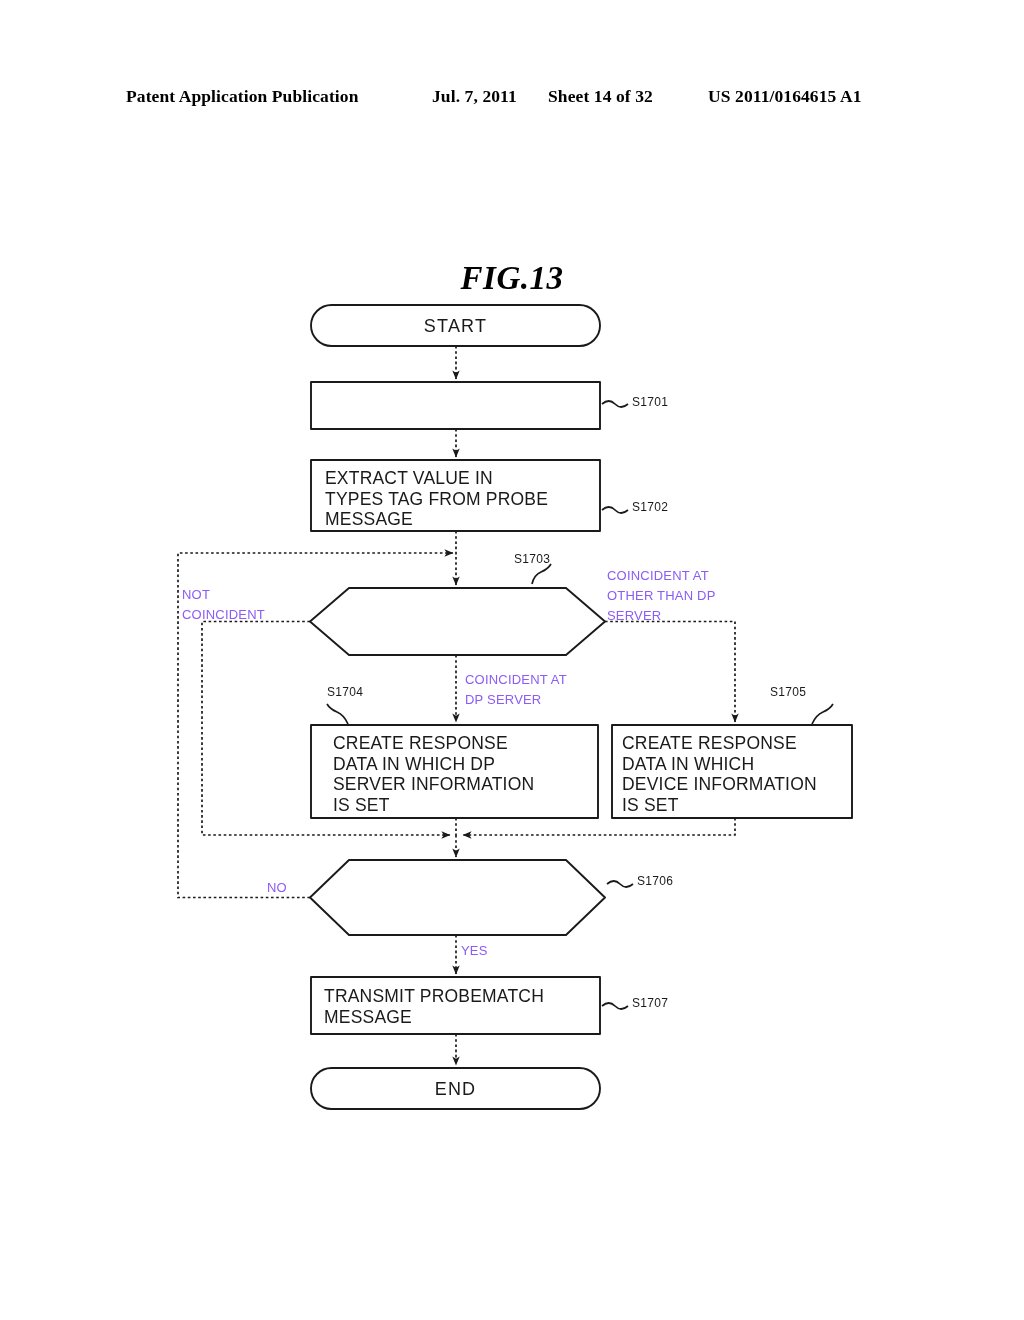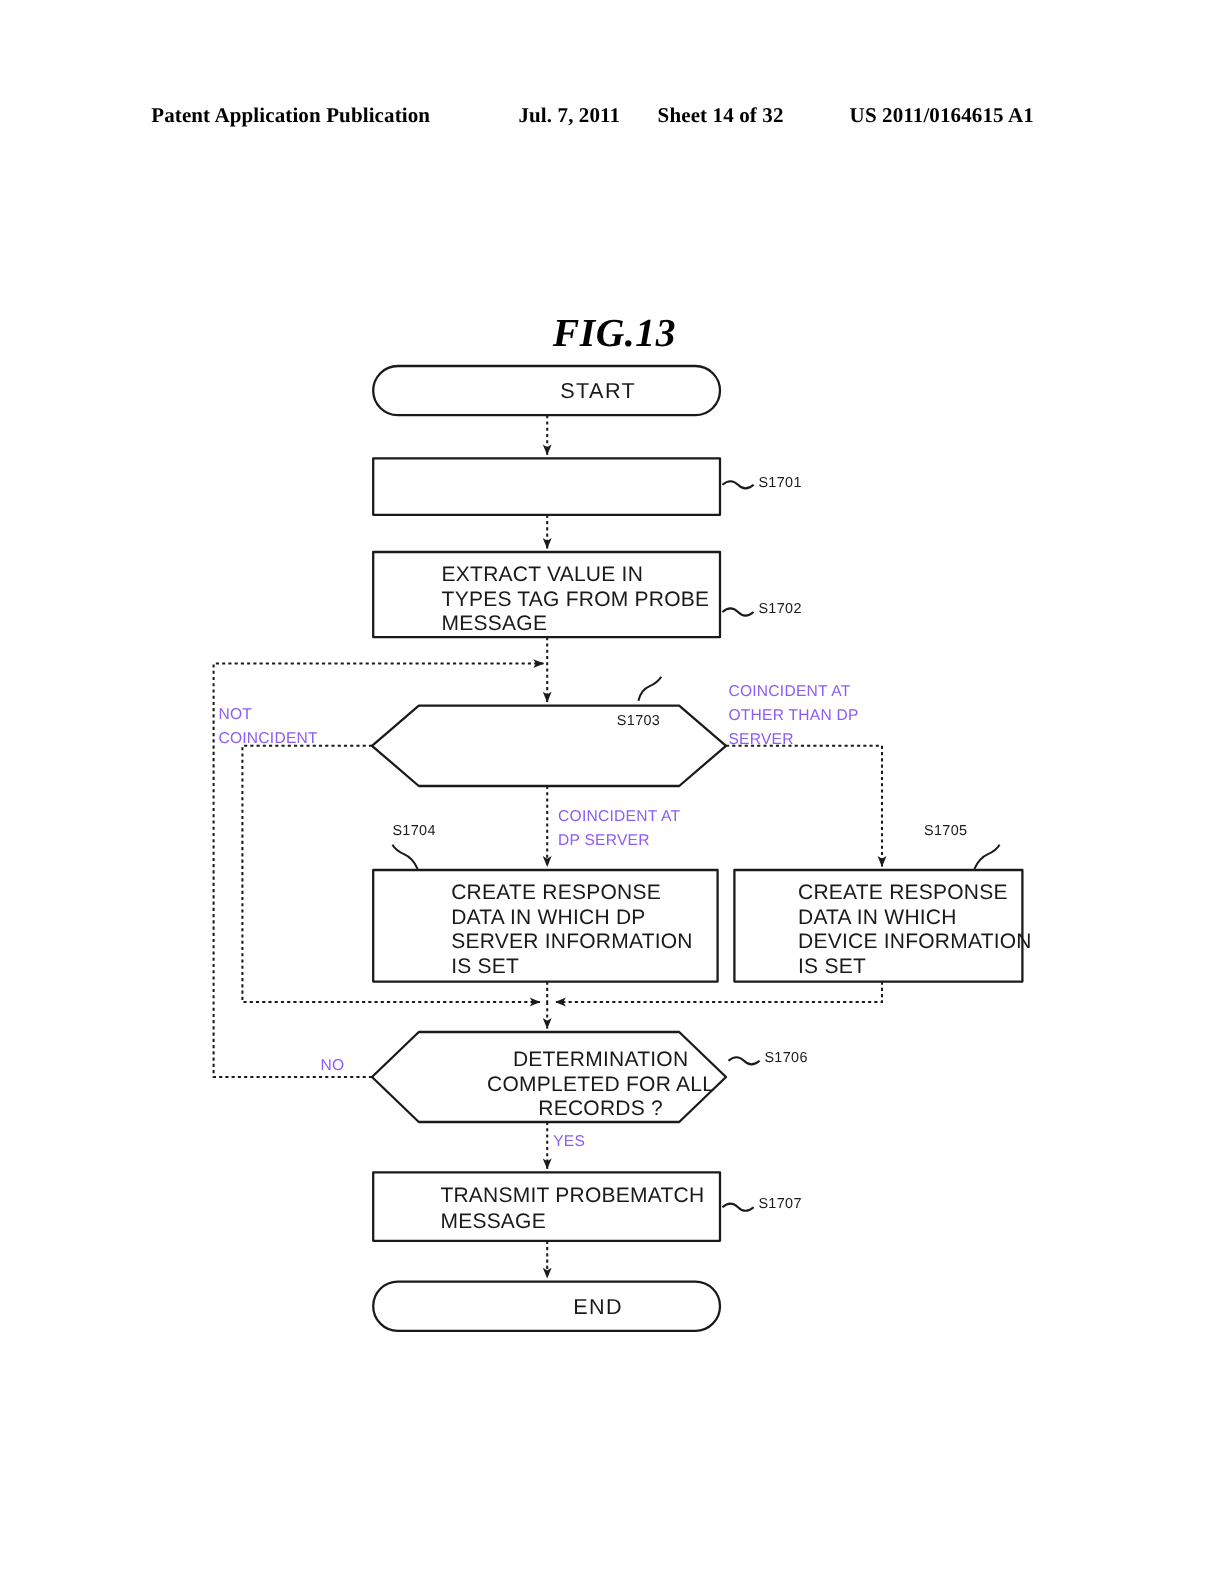--- a/index.html
+++ b/index.html
@@ -67,21 +67,20 @@
 
   
   .node-text {
     position: absolute;
     font-family: "Liberation Sans", sans-serif;
     font-size: 17.5px;
     line-height: 20.5px;
     color: #1a1a1a;
     white-space: pre-line;
     letter-spacing: 0.2px;
-    margin-left: 43px;
   }
   .node-text.center {
     text-align: center;
   }
   .node-text.left {
     text-align: left;
   }
 
   .terminal-label {
     font-size: 18px;
@@ -198,34 +197,31 @@
   <div class="node-text left" style="left:333px; top:733px; width:262px;">CREATE RESPONSE
 DATA IN WHICH DP
 SERVER INFORMATION
 IS SET</div>
 
   <div class="node-text left" style="left:622px; top:733px; width:230px;">CREATE RESPONSE
 DATA IN WHICH
 DEVICE INFORMATION
 IS SET</div>
 
-  <div class="node-text center" style="left:322px; top:872px; width:271px;">DETERMINATION
-COMPLETED FOR ALL
-RECORDS ?</div>
 
   <div class="node-text left" style="left:324px; top:986px; width:270px;">TRANSMIT PROBEMATCH
 MESSAGE</div>
 
   <div class="node-text center terminal-label" style="left:311px; top:1079px; width:289px;">END</div>
 
   <div class="step-label" style="left:632px; top:395px;">S1701</div>
 
   <div class="step-label" style="left:632px; top:500px;">S1702</div>
 
-  <div class="step-label" style="left:514px; top:552px;margin-top:41px;">S1703</div>
+  <div class="step-label" style="left:514px; top:552px;">S1703</div>
 
   <div class="step-label" style="left:327px; top:685px;">S1704</div>
 
   <div class="step-label" style="left:770px; top:685px;">S1705</div>
 
   <div class="step-label" style="left:637px; top:874px;">S1706</div>
 
   <div class="step-label" style="left:632px; top:996px;">S1707</div>
 
   <div class="edge-label" style="left:182px; top:585px; width:130px;">NOT

